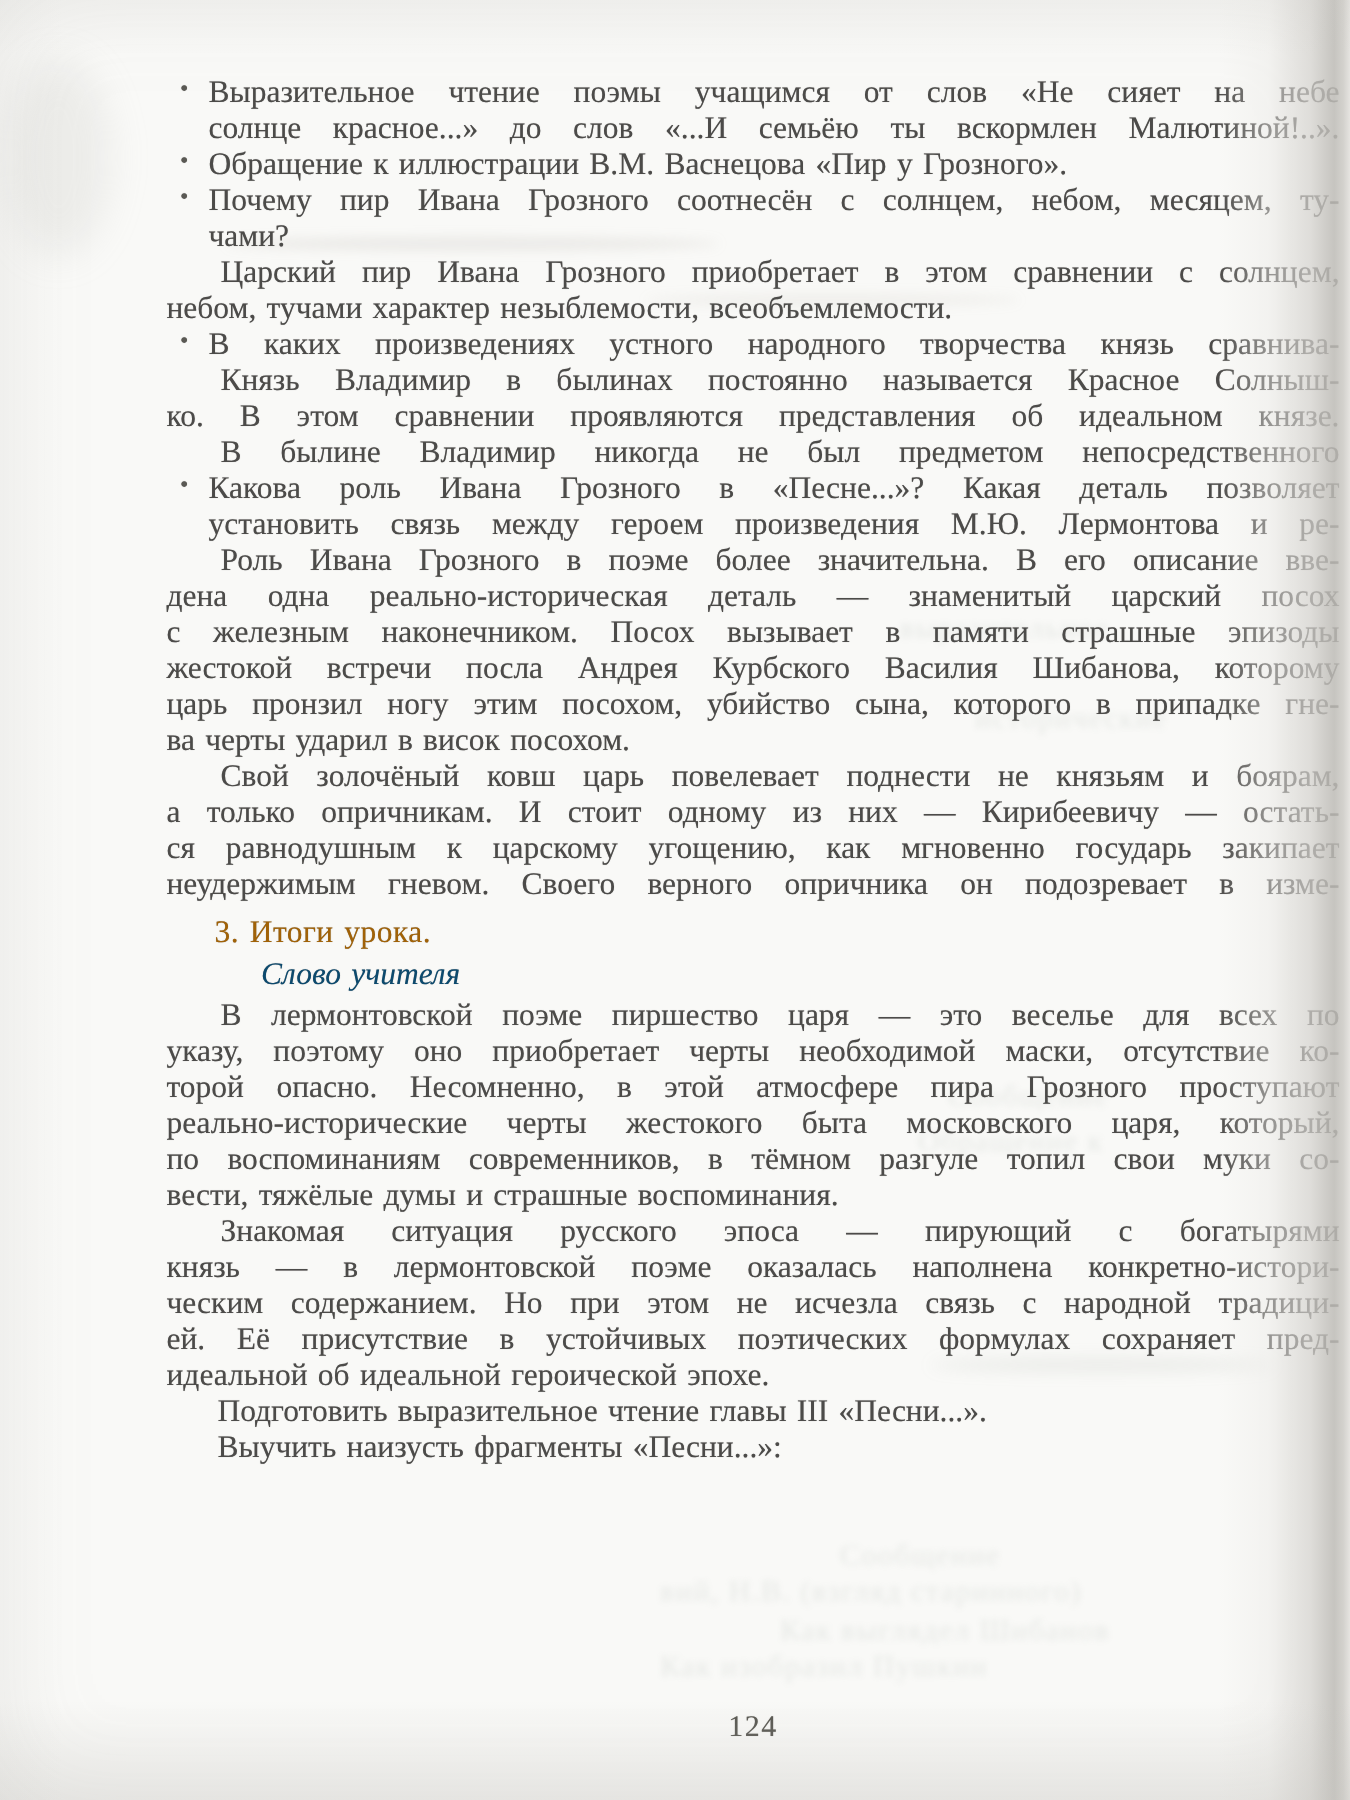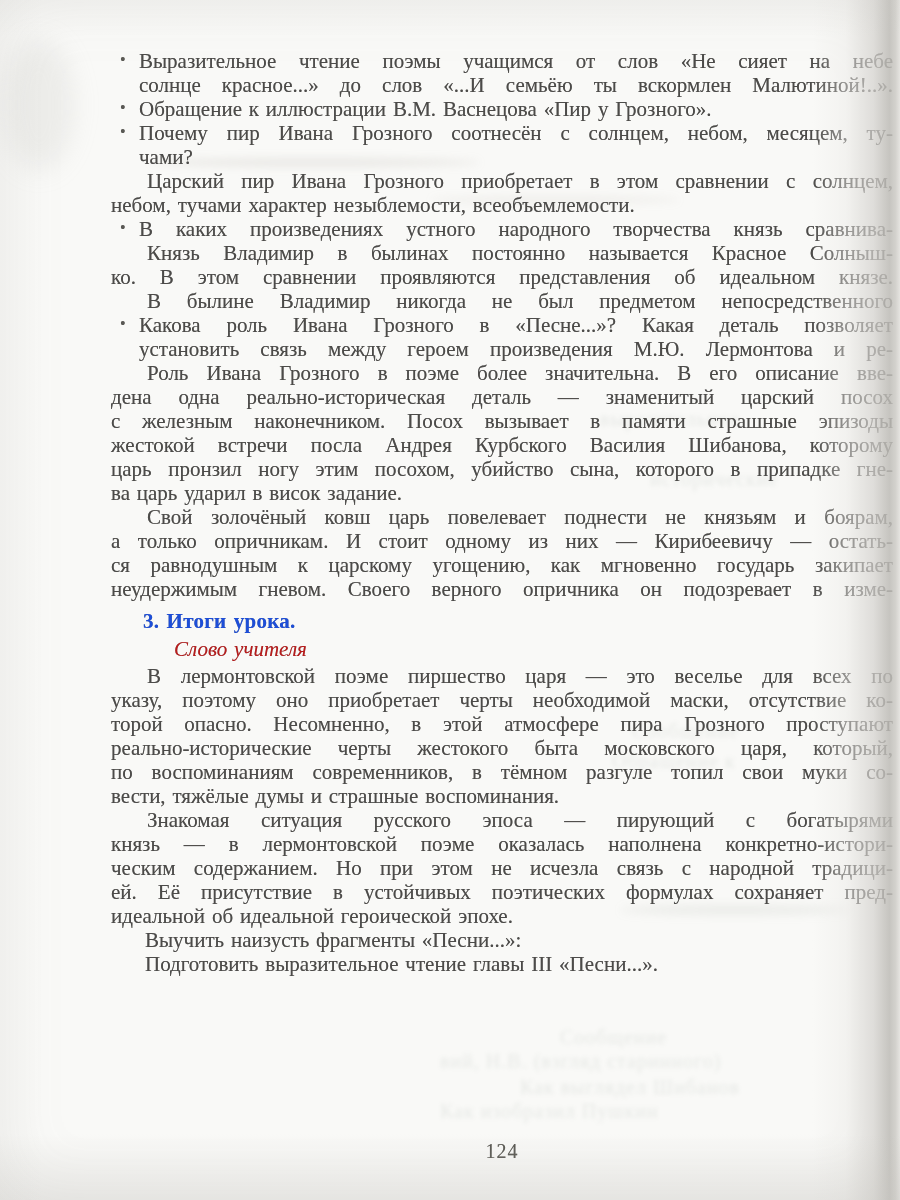--- a/index.html
+++ b/index.html
@@ -28,25 +28,25 @@
   .line.just{text-align:justify;text-align-last:justify;}
   .line.bullet{padding-left:28px;}
   .line.bullet.first::before{
     content:"\2022";
     position:absolute;left:9px;top:-1px;
     font-size:16px;color:#5a5954;
   }
   .line.para.first{padding-left:36px;}
   .line.task{padding-left:34px;}
   .line.heading{
-    padding-left:32px;font-weight:bold;color:#1d4ed8;
+    padding-left:32px;font-weight:normal;color:#a16207;
     letter-spacing:0.3px;margin:8px 0 4px 0;
   }
   .line.subitalic{
-    padding-left:63px;font-style:italic;color:#b91c1c;
+    padding-left:63px;font-style:italic;color:#0c4a6e;
     margin:0 0 3px 0;
   }
   .page-number{
     position:absolute;left:111px;top:1140px;width:782px;z-index:2;
     text-align:center;font-size:20px;letter-spacing:1px;color:#56554f;
     text-shadow:0 0 0.5px rgba(86,85,79,0.5);
   }
   
   .ghost-layer{position:absolute;inset:0;z-index:1;}
   .ghost{
@@ -116,40 +116,40 @@
       <div class="line para first just">Князь Владимир в былинах постоянно называется Красное Солныш-</div>
       <div class="line para just">ко. В этом сравнении проявляются представления об идеальном князе.</div>
       <div class="line para first just">В былине Владимир никогда не был предметом непосредственного</div>
       <div class="line bullet first just">Какова роль Ивана Грозного в «Песне...»? Какая деталь позволяет</div>
       <div class="line bullet just">установить связь между героем произведения М.Ю. Лермонтова и ре-</div>
       <div class="line para first just">Роль Ивана Грозного в поэме более значительна. В его описание вве-</div>
       <div class="line para just">дена одна реально-историческая деталь — знаменитый царский посох</div>
       <div class="line para just">с железным наконечником. Посох вызывает в памяти страшные эпизоды</div>
       <div class="line para just">жестокой встречи посла Андрея Курбского Василия Шибанова, которому</div>
       <div class="line para just">царь пронзил ногу этим посохом, убийство сына, которого в припадке гне-</div>
-      <div class="line para">ва царь ударил в висок задание.</div>
+      <div class="line para">ва черты ударил в висок посохом.</div>
       <div class="line para first just">Свой золочёный ковш царь повелевает поднести не князьям и боярам,</div>
       <div class="line para just">а только опричникам. И стоит одному из них — Кирибеевичу — остать-</div>
       <div class="line para just">ся равнодушным к царскому угощению, как мгновенно государь закипает</div>
       <div class="line para just">неудержимым гневом. Своего верного опричника он подозревает в изме-</div>
       <div class="line heading first">3. Итоги урока.</div>
       <div class="line subitalic first">Слово учителя</div>
       <div class="line para first just">В лермонтовской поэме пиршество царя — это веселье для всех по</div>
       <div class="line para just">указу, поэтому оно приобретает черты необходимой маски, отсутствие ко-</div>
       <div class="line para just">торой опасно. Несомненно, в этой атмосфере пира Грозного проступают</div>
       <div class="line para just">реально-исторические черты жестокого быта московского царя, который,</div>
       <div class="line para just">по воспоминаниям современников, в тёмном разгуле топил свои муки со-</div>
       <div class="line para">вести, тяжёлые думы и страшные воспоминания.</div>
       <div class="line para first just">Знакомая ситуация русского эпоса — пирующий с богатырями</div>
       <div class="line para just">князь — в лермонтовской поэме оказалась наполнена конкретно-истори-</div>
       <div class="line para just">ческим содержанием. Но при этом не исчезла связь с народной традици-</div>
       <div class="line para just">ей. Её присутствие в устойчивых поэтических формулах сохраняет пред-</div>
       <div class="line para">идеальной об идеальной героической эпохе.</div>
+      <div class="line task first">Подготовить выразительное чтение главы III «Песни...».</div>
       <div class="line task">Выучить наизусть фрагменты «Песни...»:</div>
-      <div class="line task first">Подготовить выразительное чтение главы III «Песни...».</div>
     </div>
 
   <div class="page-number">124</div>
 
   <div class="right-shade"></div>
   <div class="bottom-shade"></div>
   <div class="top-shade"></div>
   <div class="left-shade"></div>
 </div>
 

